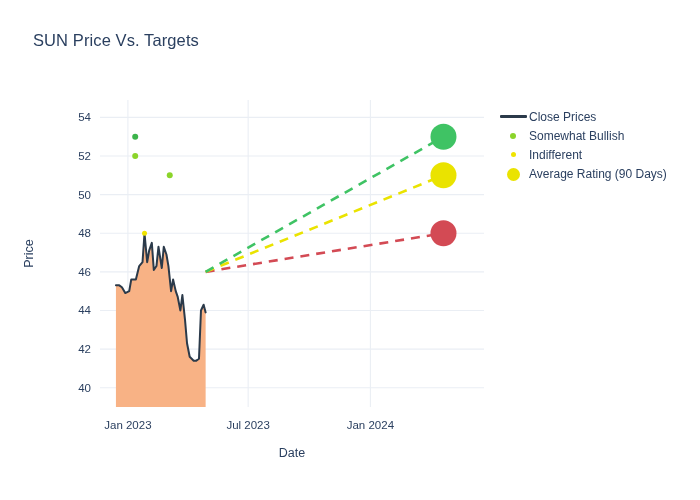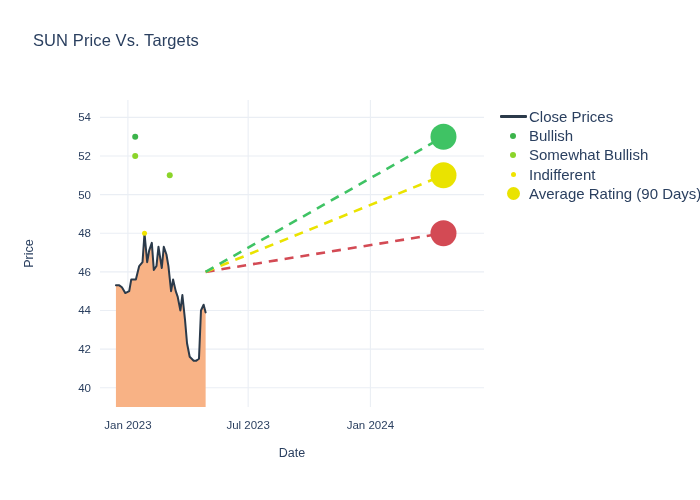--- a/index.html
+++ b/index.html
@@ -66,21 +66,21 @@
   }
   .legend-line {
     width: 27px;
     height: 2.6px;
     border-radius: 1px;
   }
   .legend-dot {
     border-radius: 50%;
   }
   .legend-label {
-    font-size: 15px;
+    font-size: 12px;
     color: #2a3f5f;
     white-space: nowrap;
     line-height: 1;
   }
 </style>
 </head>
 <body>
 
 <div id="chart-root">
 
@@ -135,26 +135,20 @@
 
   <div id="legend">
       <div class="legend-row">
         <div class="legend-sym">
           <div class="legend-line" style="background: rgb(43, 58, 74);"></div>
         </div>
         <div class="legend-label">Close Prices</div>
       </div>
       <div class="legend-row">
         <div class="legend-sym">
-          <div class="legend-dot" style="width: 6px; height: 6px; background: rgb(60, 180, 75);"></div>
-        </div>
-        <div class="legend-label">Bullish</div>
-      </div>
-      <div class="legend-row">
-        <div class="legend-sym">
           <div class="legend-dot" style="width: 6px; height: 6px; background: rgb(139, 212, 42);"></div>
         </div>
         <div class="legend-label">Somewhat Bullish</div>
       </div>
       <div class="legend-row">
         <div class="legend-sym">
           <div class="legend-dot" style="width: 5px; height: 5px; background: rgb(240, 228, 0);"></div>
         </div>
         <div class="legend-label">Indifferent</div>
       </div>

